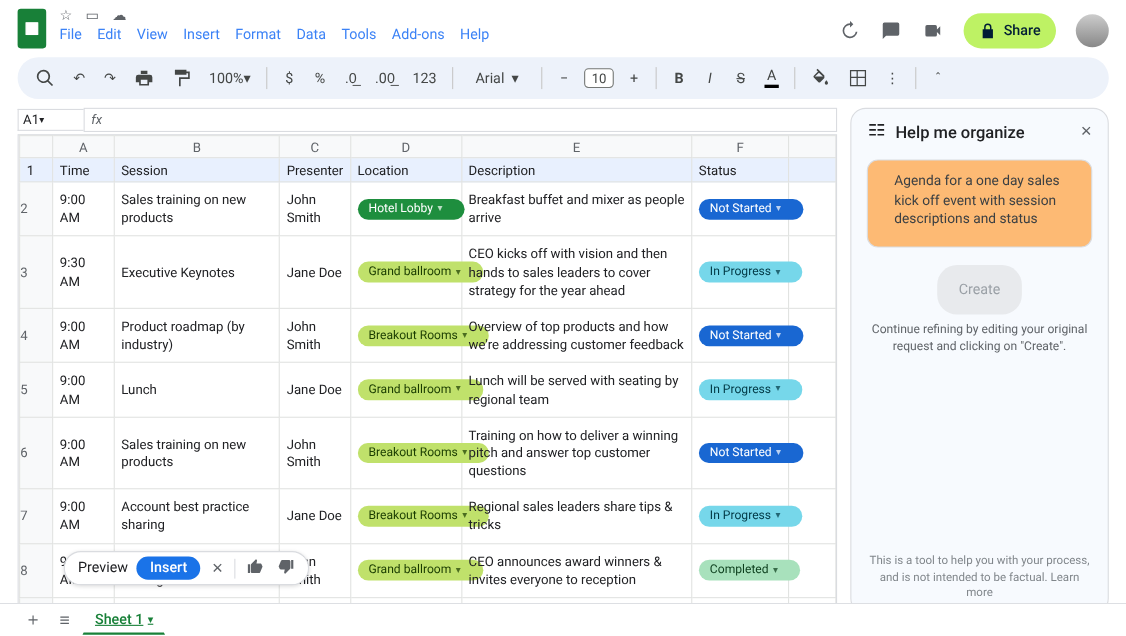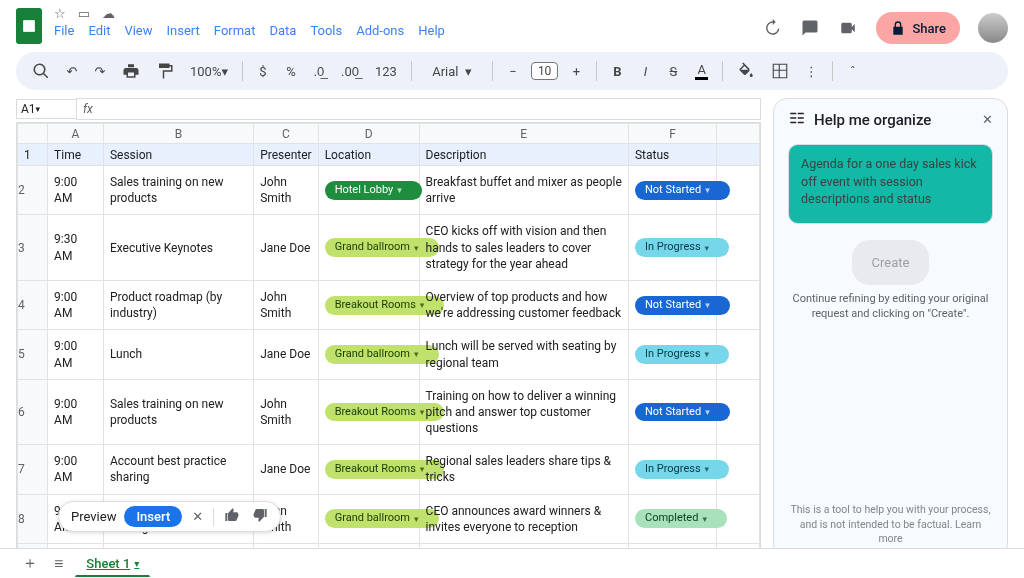--- a/index.html
+++ b/index.html
@@ -42,21 +42,21 @@
   }
   .title-area { flex: 1; }
   .title-row { display: flex; align-items: center; gap: 10px; }
   .doc-title { font-size: 18px; color:#202124; }
   .title-icons { display:flex; gap:12px; color:#5f6368; }
   .menu-row { display:flex; gap:14px; font-size:13px; color:#3b82f6; margin-top:2px; }
   .header-right { display:flex; align-items:center; gap:18px; margin-top:6px; }
   .hdr-icon { width:20px;height:20px; display:flex;align-items:center;justify-content:center; color:#5f6368; cursor:pointer; }
   .share-btn {
     display:flex;align-items:center;gap:6px;
-    background:#fca5a5; color:#001d35;
+    background:#bef264; color:#001d35;
     padding:8px 14px; border-radius:20px; font-weight:500; cursor:pointer;
   }
   .avatar { width:30px;height:30px;border-radius:50%; background:linear-gradient(#ccc,#888); }
 
   
   .toolbar {
     margin: 8px 16px 0 16px;
     background:#edf2fa;
     border-radius: 24px;
     padding: 4px 12px;
@@ -144,22 +144,22 @@
     border-radius:14px;
     padding:10px 14px 10px 14px;
     display:flex; flex-direction:column;
     background:#f7fafe;
   }
   .sb-title-row { display:flex; align-items:center; gap:8px; }
   .sb-title { font-size:15px; font-weight:500; flex:1; }
   .sb-close { cursor:pointer; color:#5f6368; }
   .prompt-box {
     margin-top:14px;
-    background:#14b8a6; border:1px solid var(--grey-border); border-radius:10px;
-    padding:10px 12px;
+    background:#fdba74; border:1px solid var(--grey-border); border-radius:10px;
+    padding:10px 24px;
     font-size:12.5px; color:#3c4043; line-height:1.4;
     min-height:80px;
   }
   .create-btn {
     margin:16px auto 6px auto;
     background:#e8eaed; color:#9aa0a6;
     border-radius:18px; padding:15px 20px; font-size:13px; width:fit-content;
   }
   .sb-hint { font-size:11px; color:#5f6368; text-align:center; line-height:1.4; }
   .sb-footer { margin-top:auto; font-size:10.5px; color:#80868b; text-align:center; line-height:1.4; padding-top:8px; }

